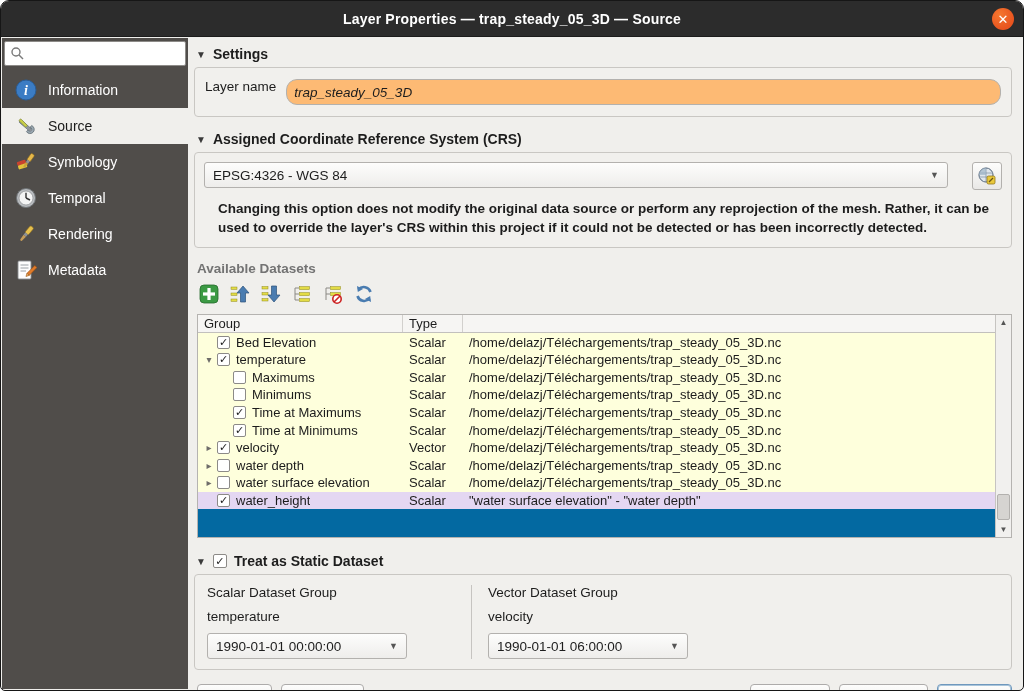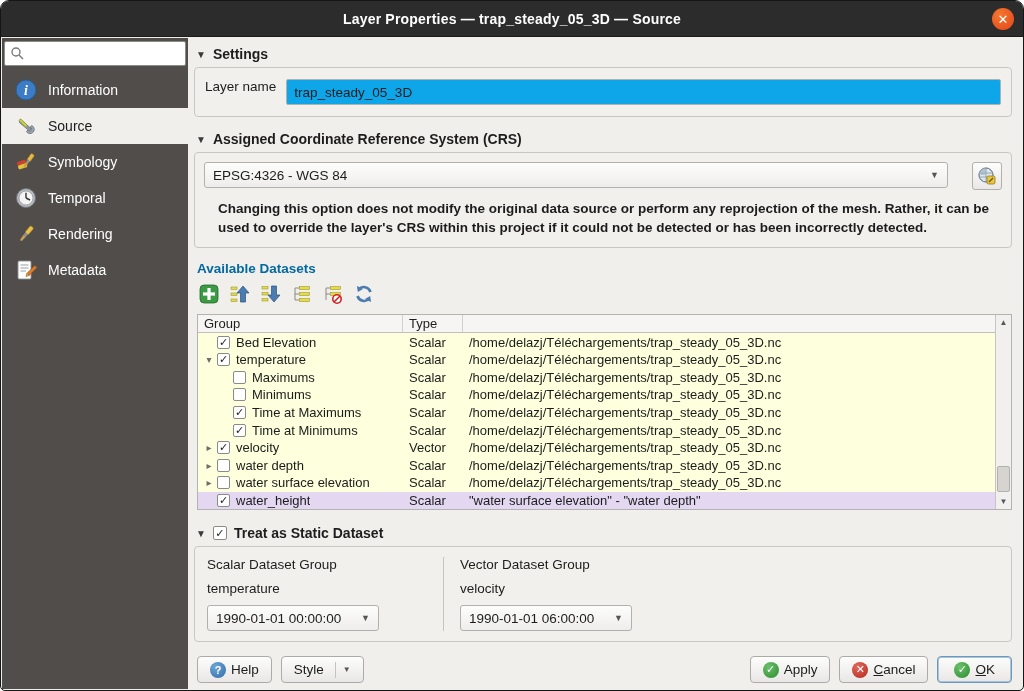--- a/index.html
+++ b/index.html
@@ -21,37 +21,37 @@
   .side-icon { width:24px; height:24px; flex:0 0 24px; display:flex; align-items:center; justify-content:center; }
 
   
   .content { position:absolute; left:187px; top:37px; right:1px; bottom:1px; background:#f0efec; padding:7px 10px 0 6px; }
   .sec-heading { display:flex; align-items:center; gap:7px; font-weight:bold; font-size:14px; color:#1d1d1d; margin:1px 0 5px 2px; }
   .tri { font-size:10px; color:#3a3a3a; }
   .groupbox { background:#f1f0ed; border:1px solid #c9c7c3; border-radius:4px; }
 
   .settings-box { padding:11px 10px; display:flex; align-items:flex-start; gap:10px; }
   .field-label { font-size:13.5px; color:#1d1d1d; white-space:nowrap; }
-  .text-input { flex:1; height:26px; background:#0ea5e9; border:1px solid #b3b1ae; border-radius:2px; padding:0 7px; font-size:13.5px; color:#1d1d1d; outline:none; }
+  .text-input { flex:1; height:26px; background:#fdba74; border:1px solid #b3b1ae; border-radius:11px; padding:0 7px; font-size:13.5px; color:#1d1d1d; outline:none;font-style:italic; }
 
   .crs-heading { margin-top:14px; }
   .crs-box { padding:9px 9px 10px 9px; }
   .crs-row { display:flex; align-items:flex-start; gap:24px; }
   .combo { display:flex; align-items:center; justify-content:space-between; height:26px; background:linear-gradient(#fdfdfc,#eeedeb); border:1px solid #b3b1ae; border-radius:3px; padding:0 8px; font-size:13.5px; color:#1d1d1d; cursor:pointer; }
   .combo .arrow { font-size:9px; color:#555; margin-left:8px; }
   .crs-combo { flex:1; }
   .icon-btn { width:30px; height:28px; background:linear-gradient(#fdfdfc,#e9e8e6); border:1px solid #b3b1ae; border-radius:3px; display:flex; align-items:center; justify-content:center; cursor:pointer; }
   .crs-note { font-weight:bold; font-size:13.5px; color:#1c1c1c; line-height:1.42; margin-top:9px; padding:0 2px;margin-left:12px; }
 
-  .avail-label { font-weight:bold; font-size:13.5px; color:#0369a1; margin:13px 0 6px 3px; }
+  .avail-label { font-weight:bold; font-size:13.5px; color:#737373; margin:13px 0 6px 3px; }
   .ds-toolbar { display:flex; align-items:center; gap:7px; margin:0 0 8px 3px; }
   .tb-btn { width:24px; height:24px; display:flex; align-items:center; justify-content:center; cursor:pointer; }
 
   
-  .table { margin-left:3px; border:1px solid #b5b3b0; background:#0369a1; height:196px; position:relative; overflow:hidden; }
+  .table { margin-left:3px; border:1px solid #b5b3b0; background:#0369a1; height:224px; position:relative; overflow:hidden; }
   .thead { display:flex; height:18px; background:#f6f5f3; border-bottom:1px solid #c2c0bd; font-size:13px; color:#1d1d1d; }
   .thead .hc { padding:0 6px; display:flex; align-items:center; border-right:1px solid #d2d0cd; }
   .hc.h-group { width:205px; }
   .hc.h-type { width:60px; }
   .hc.h-desc { flex:1; border-right:none; }
   .tbody { position:absolute; top:18px; left:0; right:16px; bottom:0; }
   .trow { display:flex; height:17.6px; align-items:center; background:#feffdc; font-size:13px; color:#1c1c1c; }
   .trow.selected { background:#e4d7f2; }
   .c-group { width:205px; display:flex; align-items:center; padding-left:3px; overflow:hidden; white-space:nowrap; }
   .c-type { width:60px; padding-left:6px; }
@@ -67,21 +67,21 @@
   .sb-track { flex:1; position:relative; }
   .sb-thumb { position:absolute; left:1px; right:1px; height:26px; bottom:2px; background:#d6d4d1; border:1px solid #b3b1ae; border-radius:2px; }
 
   
   .static-heading { margin-top:15px; }
   .hd-cb { width:14px; height:14px; background:#fff; border:1px solid #8c8a87; border-radius:2px; font-size:11px; line-height:12px; text-align:center; font-weight:bold; color:#1c1c1c; }
   .static-box { margin-top:2px; padding:10px 12px; display:flex;gap:40px; }
   .static-col { display:flex; flex-direction:column; gap:9px; padding-right:24px; }
   .static-col + .static-col { border-left:1px solid #c6c4c1; padding-left:16px; }
   .static-lbl { font-size:13.5px; color:#1d1d1d; }
-  .time-combo { width:172px; }
+  .time-combo { width:200px; }
   .time-combo .val { overflow:hidden; white-space:nowrap; max-width:138px; }
 
   
   .footer { display:flex; align-items:center; gap:9px; margin:14px 0 0 3px; }
   .btn { height:27px; display:flex; align-items:center; justify-content:center; gap:5px; background:linear-gradient(#fdfdfc,#e8e7e5); border:1px solid #ada br; border:1px solid #adabaa; border-radius:4px; padding:0 12px; font-size:13.5px; color:#1c1c1c; cursor:pointer; }
   .btn .split { font-size:8px; color:#555; margin-left:6px; border-left:1px solid #c5c3c0; padding-left:7px; height:16px; display:flex; align-items:center; }
   .spacer { flex:1; }
   .btn.ok { border:1px solid #6f98bd; box-shadow:0 0 0 1px #a8c4da inset; padding:0 16px; }
   .mini-ic { width:16px; height:16px; border-radius:50%; display:flex; align-items:center; justify-content:center; color:#fff; font-size:11px; font-weight:bold; flex:0 0 16px; }
   .ic-blue { background:radial-gradient(circle at 35% 30%, #6ea6d8, #2f6ca8); }

